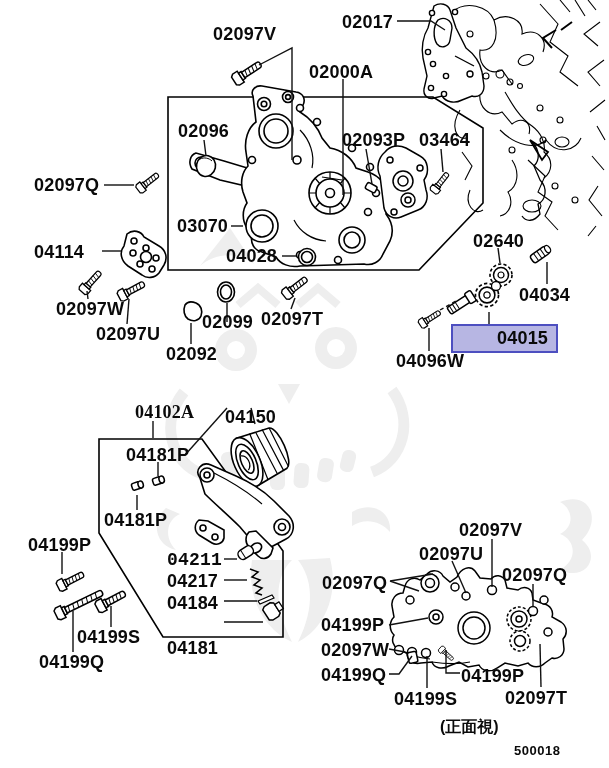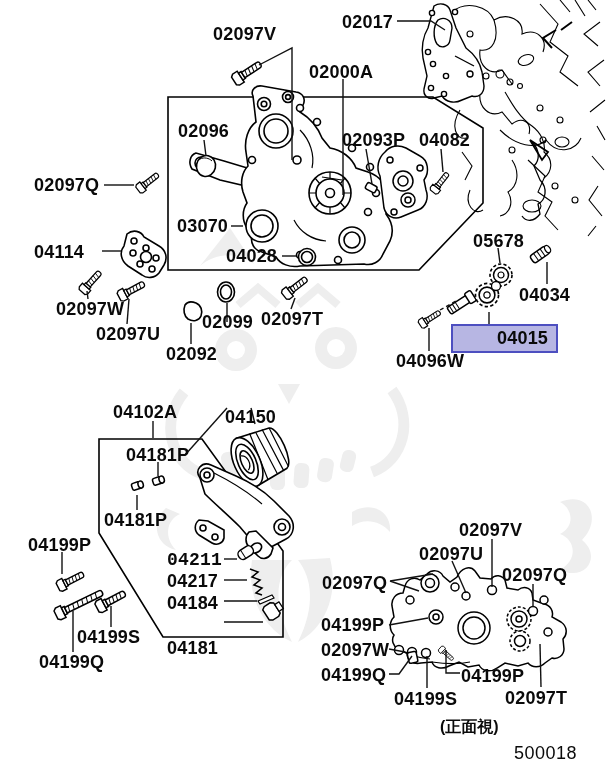--- a/index.html
+++ b/index.html
@@ -5,21 +5,21 @@
   html,body{margin:0;padding:0;background:#ffffff;}
   #canvas{position:relative;width:609px;height:768px;background:#ffffff;overflow:hidden;
           font-family:"Liberation Sans",sans-serif;}
   #art{position:absolute;left:0;top:0;}
   #labels-layer{position:absolute;left:0;top:0;width:100%;height:100%;}
   .label{position:absolute;font-weight:700;font-size:18px;line-height:1;color:#0a0a0a;
          white-space:nowrap;letter-spacing:.2px;cursor:pointer;}
   .label.hl{background:var(--hl-fill,#b7b6e3);border:2px solid var(--hl-border,#4d4fc0);
             padding:3px 8px 4px 8px;margin-left:-10px;margin-top:-6px;}
   .note{position:absolute;font-weight:700;font-size:16px;color:#0a0a0a;white-space:nowrap;}
-  .dwgnum{position:absolute;font-weight:400;font-size:18px;color:#0a0a0a;letter-spacing:.5px;}
+  .dwgnum{position:absolute;font-weight:700;font-size:13px;color:#0a0a0a;letter-spacing:.5px;}
 </style>
 </head>
 <body>
 
 <div id="canvas">
 
 <svg id="art" width="609" height="768" viewBox="0 0 609 768">
   <defs>
     <g id="bolt">
       <path d="M0,-4.5 L2.5,-6.5 L8,-6.5 L8,6.5 L2.5,6.5 L0,4.5 Z" fill="#fff" stroke="#000" stroke-width="1.5"></path>
@@ -340,36 +340,36 @@
     <path d="M541,687 L540,644"></path>
   </g>
 </svg>
 
 <div id="labels-layer">
       <div class="label" style="left: 213px; top: 25px;">02097V</div>
       <div class="label" style="left: 342px; top: 13px;">02017</div>
       <div class="label" style="left: 309px; top: 63px;">02000A</div>
       <div class="label" style="left: 178px; top: 122px;">02096</div>
       <div class="label" style="left: 342px; top: 131px;">02093P</div>
-      <div class="label" style="left: 419px; top: 131px;">04082</div>
+      <div class="label" style="left: 419px; top: 131px;">03464</div>
       <div class="label" style="left: 34px; top: 176px;">02097Q</div>
       <div class="label" style="left: 177px; top: 217px;">03070</div>
       <div class="label" style="left: 34px; top: 243px;">04114</div>
       <div class="label" style="left: 226px; top: 247px;">04028</div>
-      <div class="label" style="left: 473px; top: 232px;">05678</div>
+      <div class="label" style="left: 473px; top: 232px;">02640</div>
       <div class="label" style="left: 519px; top: 286px;">04034</div>
       <div class="label" style="left: 56px; top: 300px;">02097W</div>
       <div class="label" style="left: 261px; top: 310px;">02097T</div>
       <div class="label" style="left: 96px; top: 325px;">02097U</div>
       <div class="label" style="left: 202px; top: 313px;">02099</div>
       <div class="label hl" style="left: 461px; top: 330px; padding-left: 44px;">04015</div>
       <div class="label" style="left: 166px; top: 345px;">02092</div>
       <div class="label" style="left: 396px; top: 352px;">04096W</div>
       <div class="label" style="left: 225px; top: 408px;">04150</div>
-      <div class="label" style="left: 113px; top: 403px;">04102A</div>
+      <div class="label" style="left: 135px; top: 403px; font-family: Liberation Serif, serif;">04102A</div>
       <div class="label" style="left: 126px; top: 446px;">04181P</div>
       <div class="label" style="left: 104px; top: 511px;">04181P</div>
       <div class="label" style="left: 28px; top: 536px;">04199P</div>
       <div class="label" style="left: 167px; top: 551px; font-family: Liberation Mono, monospace;">04211</div>
       <div class="label" style="left: 167px; top: 572px;">04217</div>
       <div class="label" style="left: 167px; top: 594px;">04184</div>
       <div class="label" style="left: 167px; top: 615px; margin-top: 24px;">04181</div>
       <div class="label" style="left: 77px; top: 628px;">04199S</div>
       <div class="label" style="left: 39px; top: 653px;">04199Q</div>
       <div class="label" style="left: 459px; top: 521px;">02097V</div>

